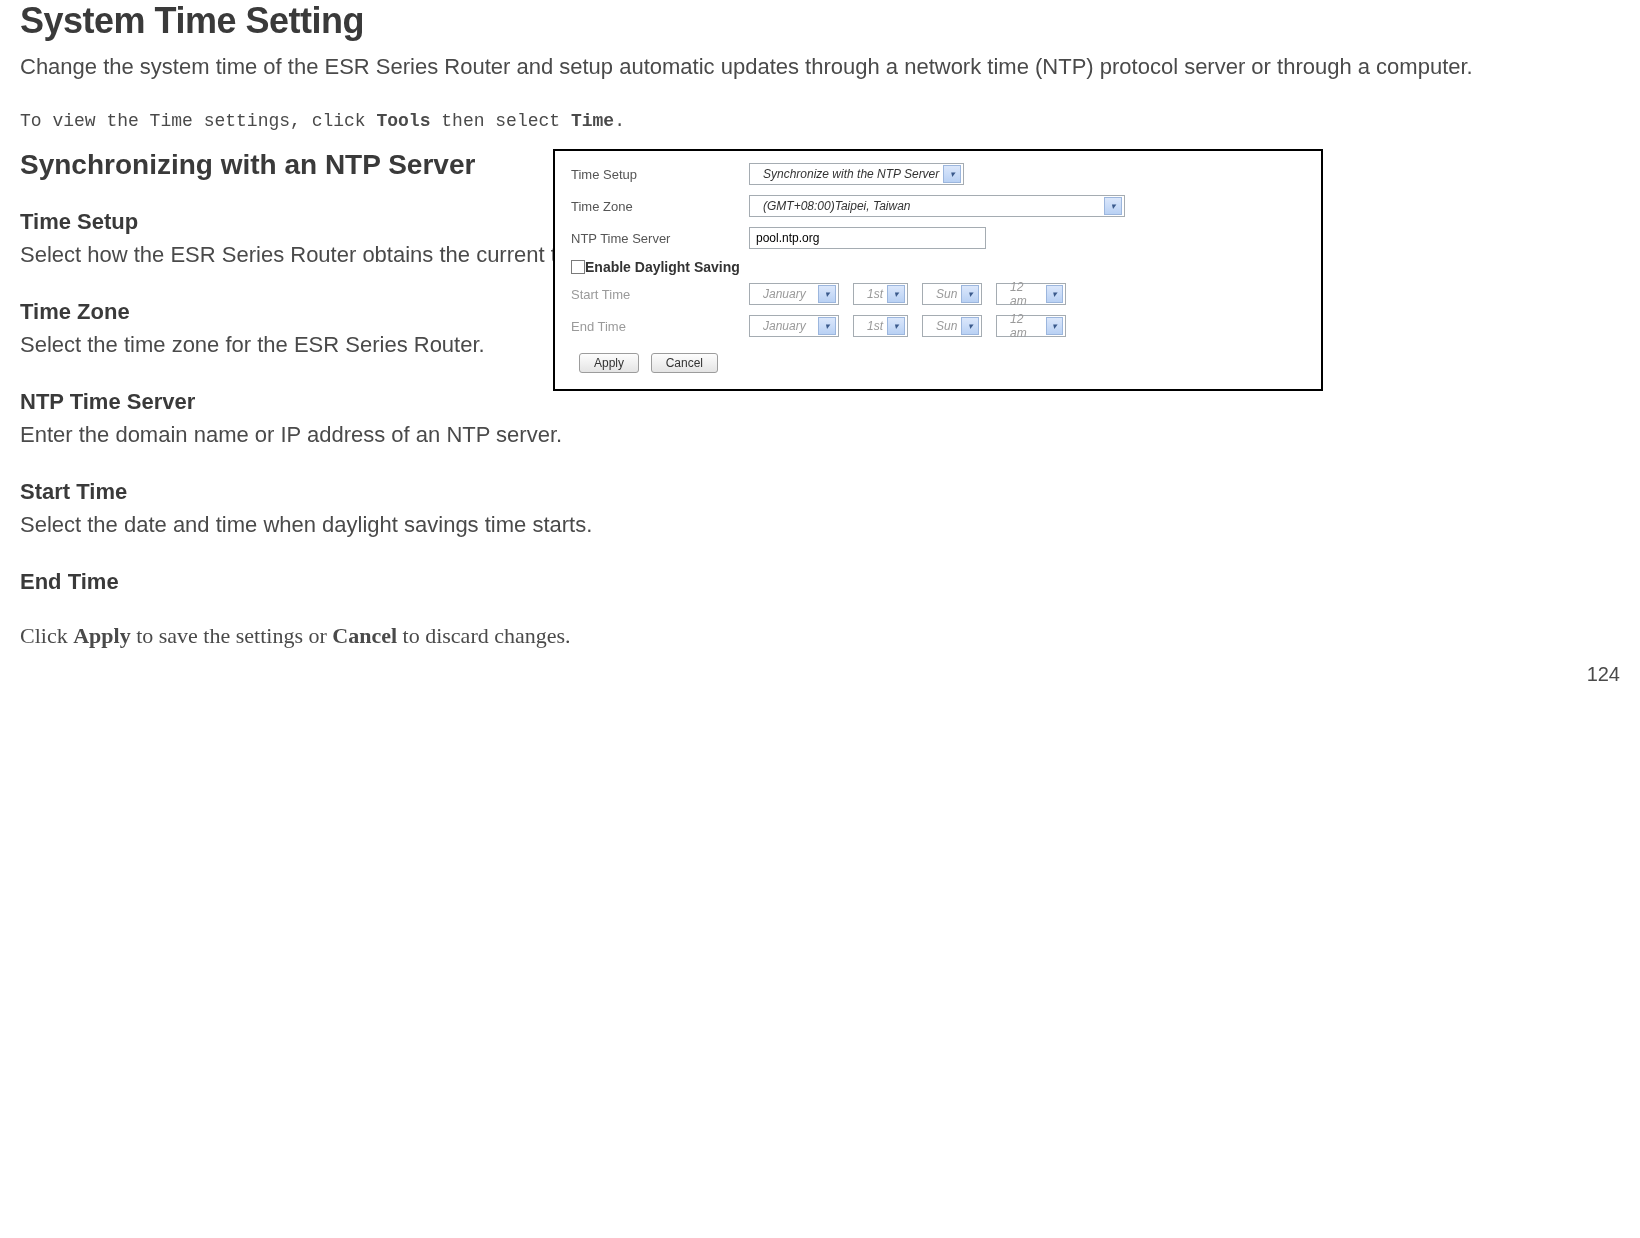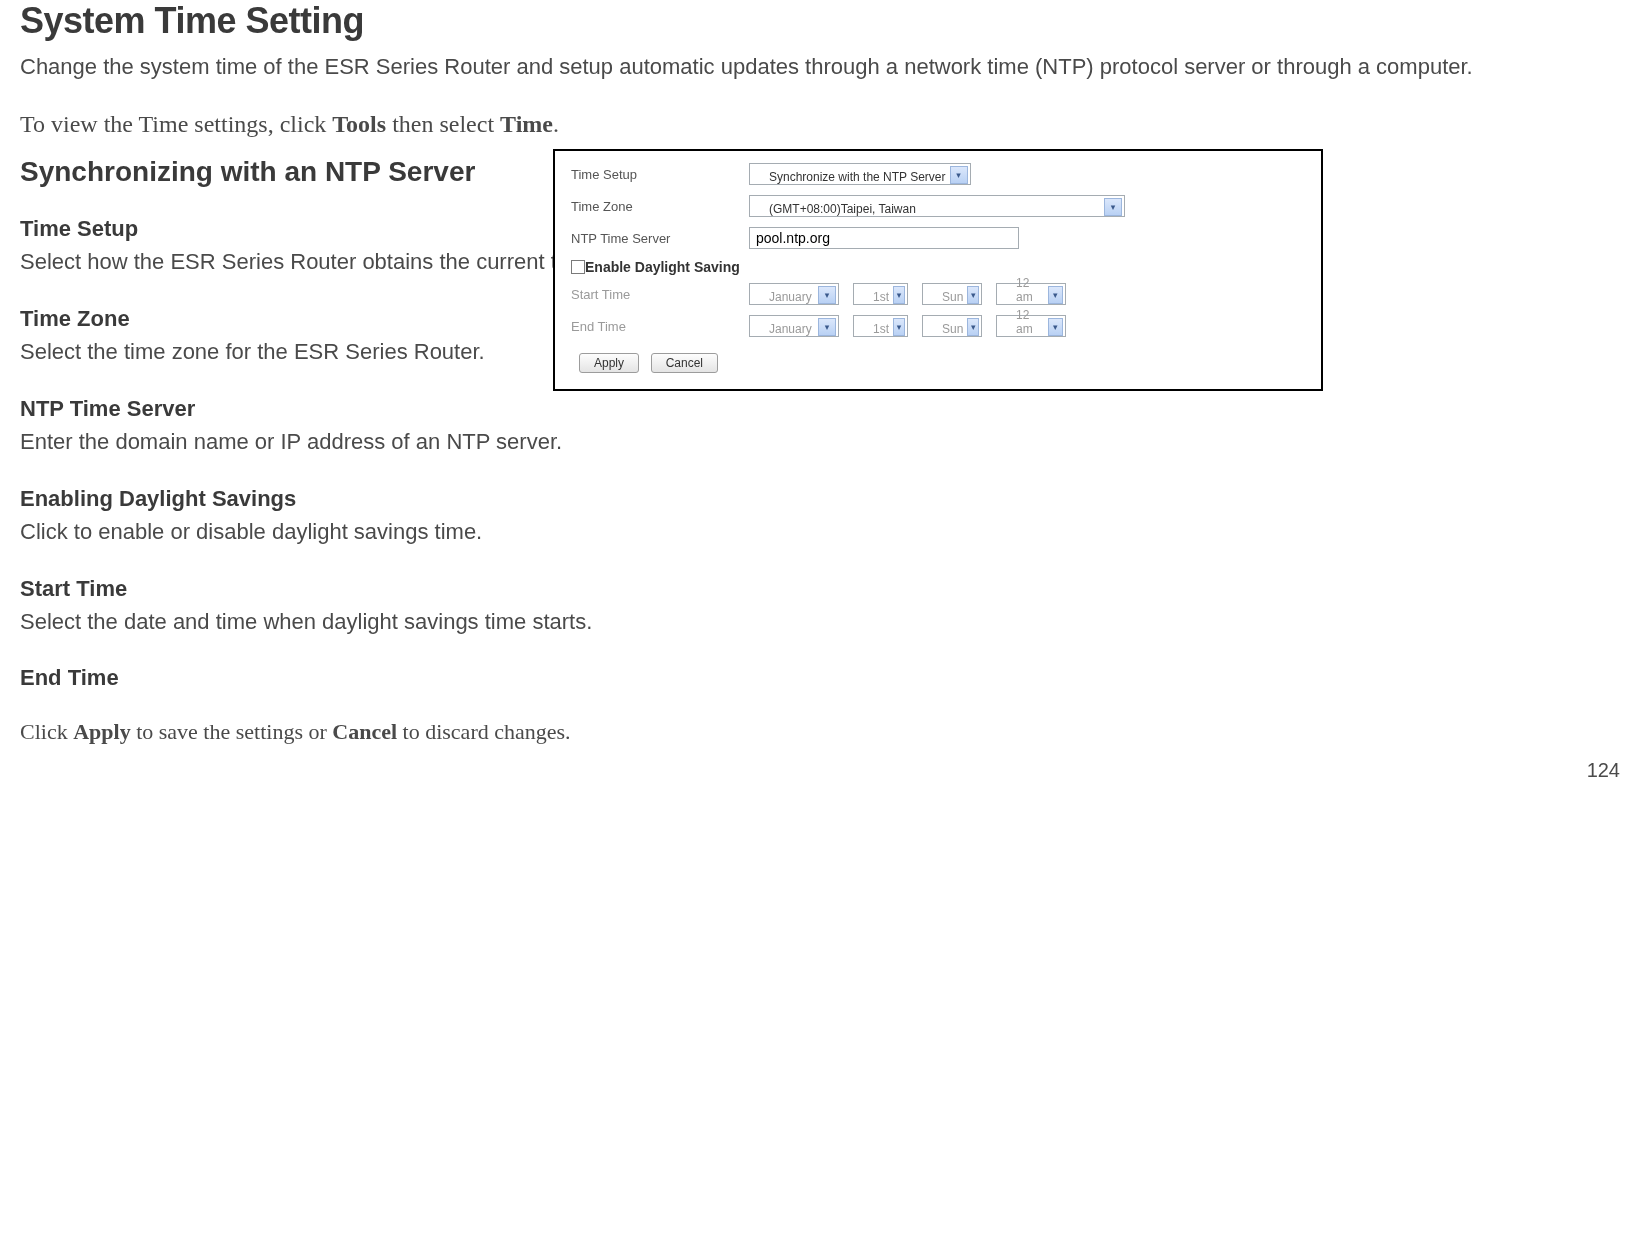--- a/index.html
+++ b/index.html
@@ -26,23 +26,23 @@
   }
   .intro {
     font-size: 22px;
     line-height: 1.5;
     color: #4a4a4a;
     margin-bottom: 28px;
     font-family: "Arial Narrow", Arial, sans-serif;
     font-stretch: condensed;
   }
   .nav-instr {
-    font-size: 24px;
+    font-size: 18px;
     margin-bottom: 18px;
-    font-family: Liberation Serif, serif;
+    font-family: Liberation Mono, monospace;
     font-stretch: condensed;
   }
   h2 {
     font-size: 28px;
     font-weight: bold;
     margin: 0 0 28px 0;
     color: #3a3a3a;
     font-family: "Arial Narrow", Arial, sans-serif;
     font-stretch: condensed;
   }
@@ -64,43 +64,44 @@
     background: #fff;
     font-family: Tahoma, Arial, sans-serif;
     font-size: 13px;
     color: #333;
     padding: 12px 16px 16px 16px;
   }
   .row { display: flex; align-items: center; margin-bottom: 10px; }
   .row-label { width: 178px; color: #555; }
   .select-wrap {
     display: inline-flex;
-    align-items: flex-end;
+    align-items: center;
     background: #fff;
     border: 1px solid #a5acb2;
     height: 22px;
-    padding: 0 2px 0 19px;
+    padding: 0 2px 0 13px;
     font-size: 12px;
     color: #333;
+    font-style: italic;
   }
   .select-wrap.disabled { color: #9a9a9a; }
   .select-arrow {
     width: 18px; height: 18px;
     margin-left: 4px;
     background: linear-gradient(#dbe7fb, #b9d1f4);
     border: 1px solid #9cb6dd;
     display: inline-flex; align-items: center; justify-content: center;
     font-size: 9px; color: #3b5a8c;
   }
   .text-input {
     border: 1px solid #a5acb2;
     height: 22px;
     padding: 8px 6px;
-    font-size: 14px;
-    width: 270px;
+    font-size: 12px;
+    width: 237px;
     background: #fff;
   }
   .tz-select { width: 376px; justify-content: space-between; }
   .dst-header { font-weight: bold; font-size: 14px; color: #333; margin: 6px 0 8px 0; display: flex; align-items: center; gap: 0;}
   .chk {
     width: 14px; height: 14px; border: 1px solid #7a7a7a; background: #fff; display: inline-block;
   }
   .dst-row .select-wrap { margin-right: 14px; }
   .btn-row { text-align: left; margin-top: 16px; }
   .btn {
@@ -144,24 +145,20 @@
     </div>
     <div class="field-block">
       <div class="field-title">Time Zone</div>
       <div class="field-desc">Select the time zone for the ESR Series Router.</div>
     </div>
     <div class="field-block">
       <div class="field-title">NTP Time Server</div>
       <div class="field-desc">Enter the domain name or IP address of an NTP server.</div>
     </div>
     <div class="field-block">
-      <div class="field-title">Enabling Daylight Savings</div>
-      <div class="field-desc">Click to enable or disable daylight savings time.</div>
-    </div>
-    <div class="field-block">
       <div class="field-title">Start Time</div>
       <div class="field-desc">Select the date and time when daylight savings time starts.</div>
     </div>
     <div class="field-block">
       <div class="field-title">End Time</div>
     </div>
 
     <div class="bottom-instr">
       <span>Click </span><b>Apply</b><span> to save the settings or </span><b>Cancel</b><span> to discard changes.</span>
     </div>

